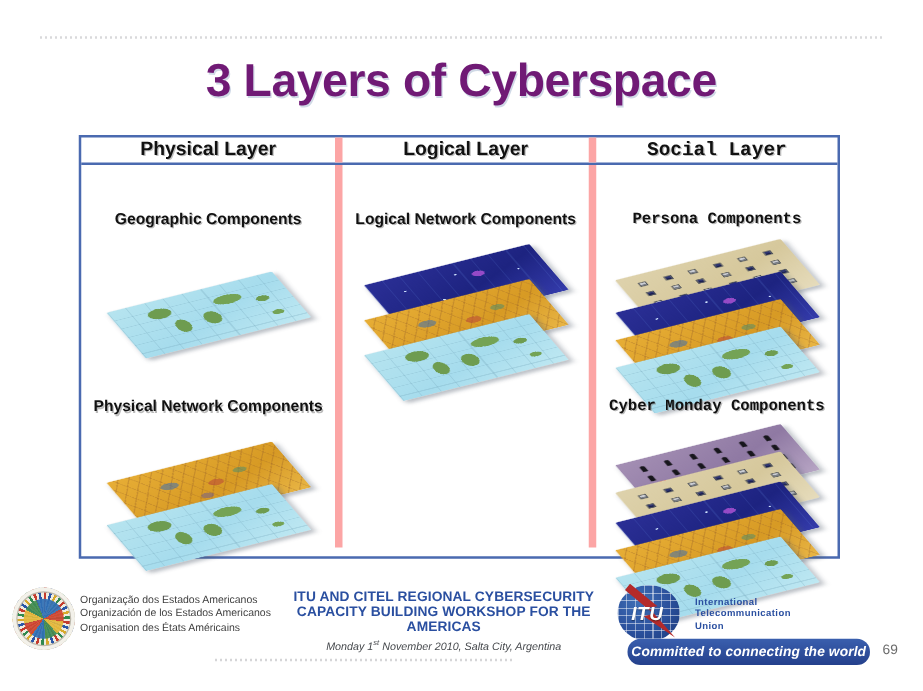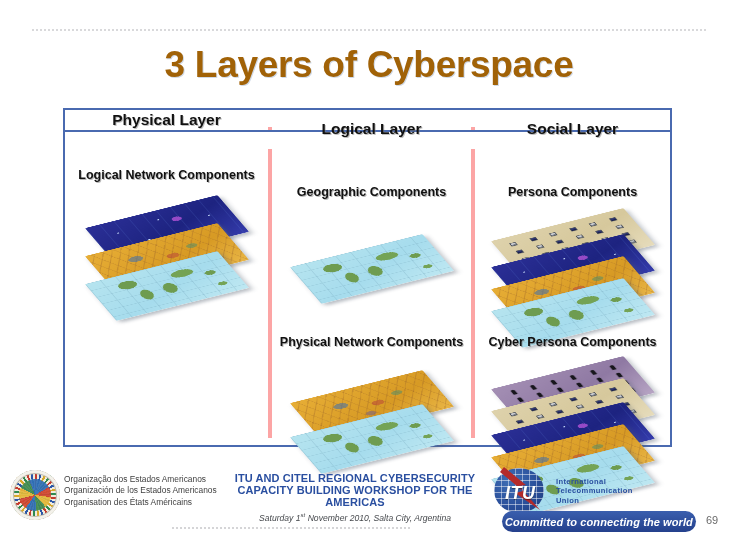--- a/index.html
+++ b/index.html
@@ -43,21 +43,21 @@
 
   
   .title {
     position: absolute;
     left: 0;
     top: 44px;
     width: 738px;
     text-align: center;
     font-size: 37px;
     font-weight: bold;
-    color: #a16207;
+    color: #701a75;
     letter-spacing: -0.3px;
     text-shadow: 1px 1px 0 rgba(150,170,200,0.45);
   }
 
   
   .table {
     position: absolute;
     left: 63px;
     top: 108px;
     width: 609px;
@@ -71,25 +71,24 @@
     height: 22px;
     border-bottom: 2px solid #4a6ab0;
     box-sizing: border-box;
   }
   .table-body {
     display: flex;
     height: 306px;
   }
   .col-phys  { width: 203px; }
   .col-log   { width: 203px; }
-  .col-soc   { width: 199px; }
+  .col-soc   { width: 199px; font-family: Liberation Mono, monospace; }
   .table-head .cell + .cell,
   .table-body .cell + .cell {
-    border-left: 4px solid #fca5a5;
-    margin-top: 17px;
+    border-left: 6px solid #fca5a5;
   }
   .table-head .cell {
     box-sizing: border-box;
     display: flex;
     align-items: center;
     justify-content: center;
   }
   .table-body .cell {
     box-sizing: border-box;
     position: relative;
@@ -324,21 +323,21 @@
     position: absolute;
     left: 2px;
     top: 0px;
     width: 52px;
     height: 48px;
   }
   .itu-word {
     position: absolute;
     left: 11px;
     top: 17px;
-    font-size: 18px;
+    font-size: 15px;
     font-weight: bold;
     font-style: italic;
     color: #ffffff;
     letter-spacing: 0.5px;
     text-shadow: 0 1px 1px rgba(0,0,0,0.45);
   }
   .itu-text {
     position: absolute;
     left: 556px;
     top: 477px;
@@ -391,47 +390,47 @@
       <div class="cell col-log">
         <span class="col-title">Logical Layer</span>
       </div>
       <div class="cell col-soc">
         <span class="col-title">Social Layer</span>
       </div>
     </div>
 
     <div class="table-body">
 
+      <div class="cell col-phys">
+
+        <div class="sub-label lbl-a">Geographic Components</div>
+
+        <div class="stack top">
+          <div class="plane p-geo" style="top:22px;"></div>
+        </div>
+
+        <div class="sub-label lbl-b">Physical Network Components</div>
+
+        <div class="stack bot">
+          <div class="plane p-net" style="top:8px;"></div>
+          <div class="plane p-geo" style="top:42px;"></div>
+        </div>
+      </div>
+
       <div class="cell col-log">
 
         <div class="sub-label lbl-a">Logical Network Components</div>
 
         <div class="stack top">
           <div class="plane p-log" style="top:0px;"></div>
           <div class="plane p-net" style="top:28px;"></div>
           <div class="plane p-geo" style="top:56px;"></div>
         </div>
       </div>
 
-      <div class="cell col-phys">
-
-        <div class="sub-label lbl-a">Geographic Components</div>
-
-        <div class="stack top">
-          <div class="plane p-geo" style="top:22px;"></div>
-        </div>
-
-        <div class="sub-label lbl-b">Physical Network Components</div>
-
-        <div class="stack bot">
-          <div class="plane p-net" style="top:8px;"></div>
-          <div class="plane p-geo" style="top:42px;"></div>
-        </div>
-      </div>
-
       <div class="cell col-soc">
 
         <div class="sub-label lbl-a">Persona Components</div>
 
         <div class="stack top">
           <div class="plane p-per" style="top:-4px;">
             <div class="icon-grid">
               <span class="dev"></span>
               <span class="dev dk"></span>
               <span class="dev"></span>
@@ -456,21 +455,21 @@
               <span class="dev"></span>
               <span class="dev dk"></span>
               <span class="dev"></span>
             </div>
           </div>
           <div class="plane p-log" style="top:22px;"></div>
           <div class="plane p-net" style="top:44px;"></div>
           <div class="plane p-geo" style="top:66px;"></div>
         </div>
 
-        <div class="sub-label lbl-b">Cyber Persona Components</div>
+        <div class="sub-label lbl-b">Cyber Monday Components</div>
 
         <div class="stack bot">
           <div class="plane p-cyb" style="top:-6px;">
             <div class="icon-grid">
               <span class="per"></span>
               <span class="per"></span>
               <span class="per"></span>
               <span class="per"></span>
               <span class="per"></span>
               <span class="per"></span>
@@ -535,21 +534,21 @@
 
   <div class="oas-lines">
     <div>Organização dos Estados Americanos</div>
     <div>Organización de los Estados Americanos</div>
     <div>Organisation des États Américains</div>
   </div>
 
   <div class="center-block">
     <div class="l1">ITU AND CITEL REGIONAL CYBERSECURITY</div>
     <div class="l2">CAPACITY BUILDING WORKSHOP FOR THE AMERICAS</div>
-    <div class="l3"><span>Saturday 1</span><sup>st</sup><span> November  2010, Salta City, Argentina</span></div>
+    <div class="l3"><span>Monday 1</span><sup>st</sup><span> November  2010, Salta City, Argentina</span></div>
   </div>
 
   <div class="dot-rule-bottom"></div>
 
   <div class="itu-logo">
     <div class="itu-globe"></div>
     <svg class="itu-bolt" viewBox="0 0 52 48">
       <polygon points="8,1 30,19 23,20 44,44 19,27 27,25 4,6" fill="#b42a2a"></polygon>
     </svg>
     <div class="itu-word">ITU</div>

